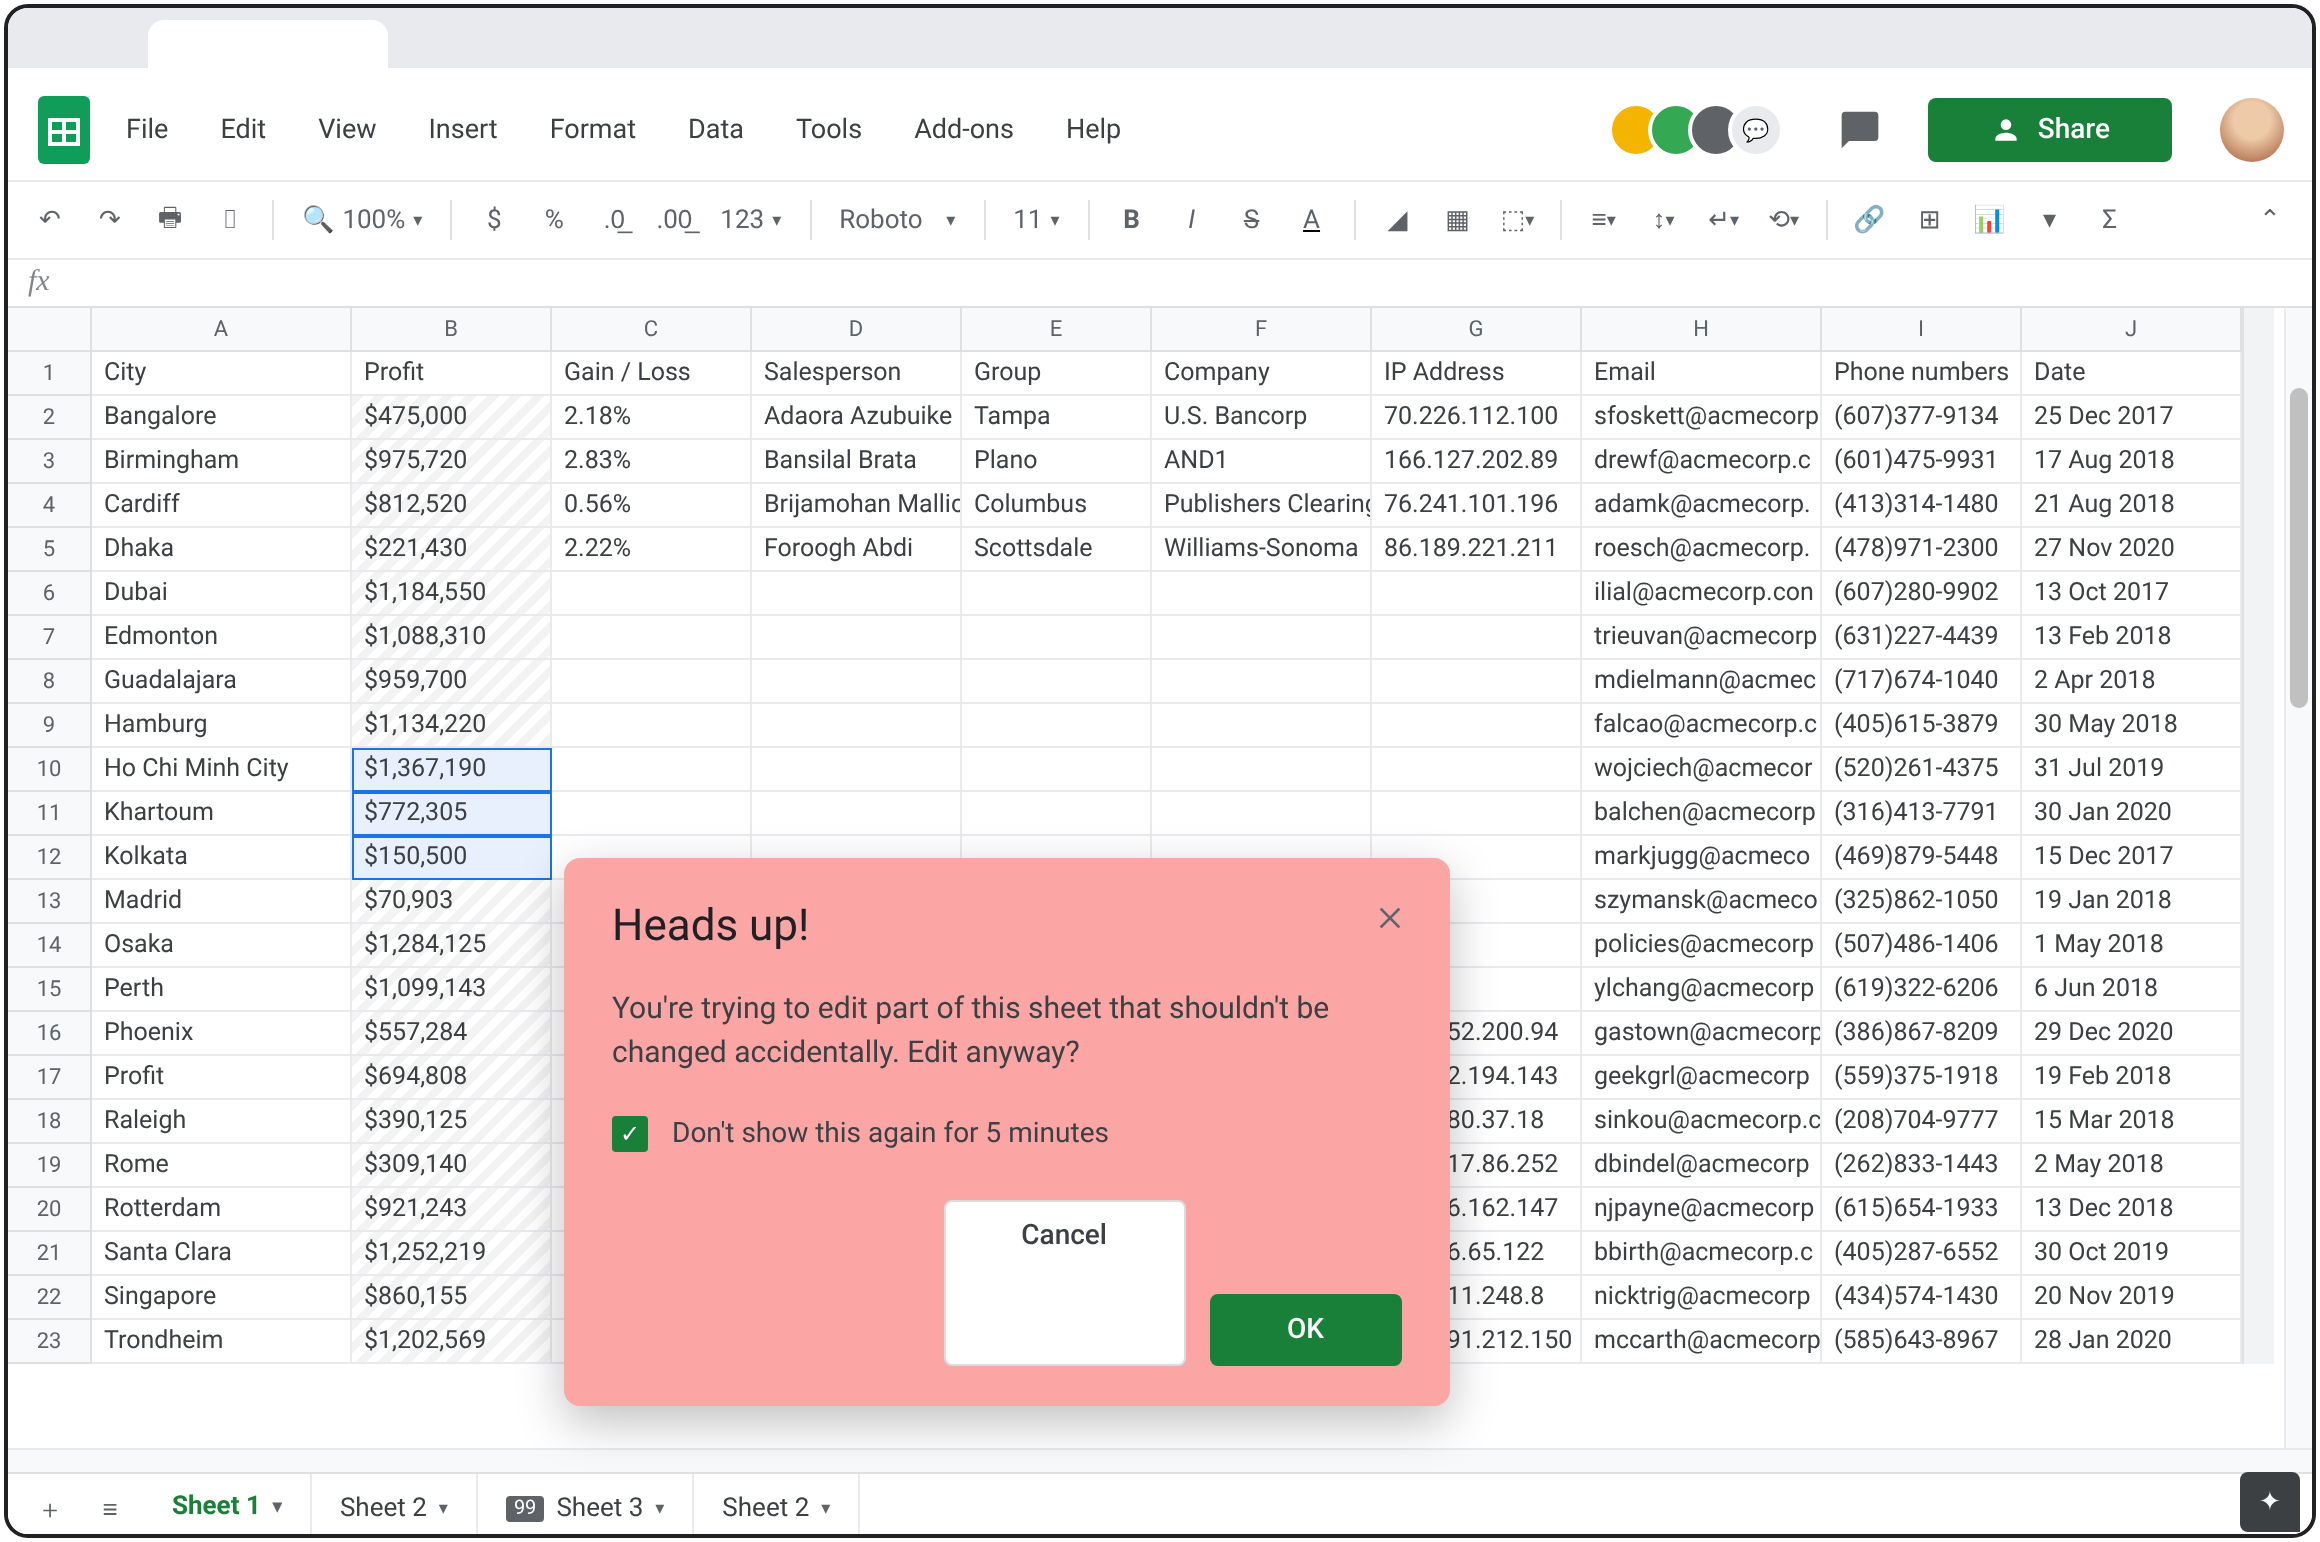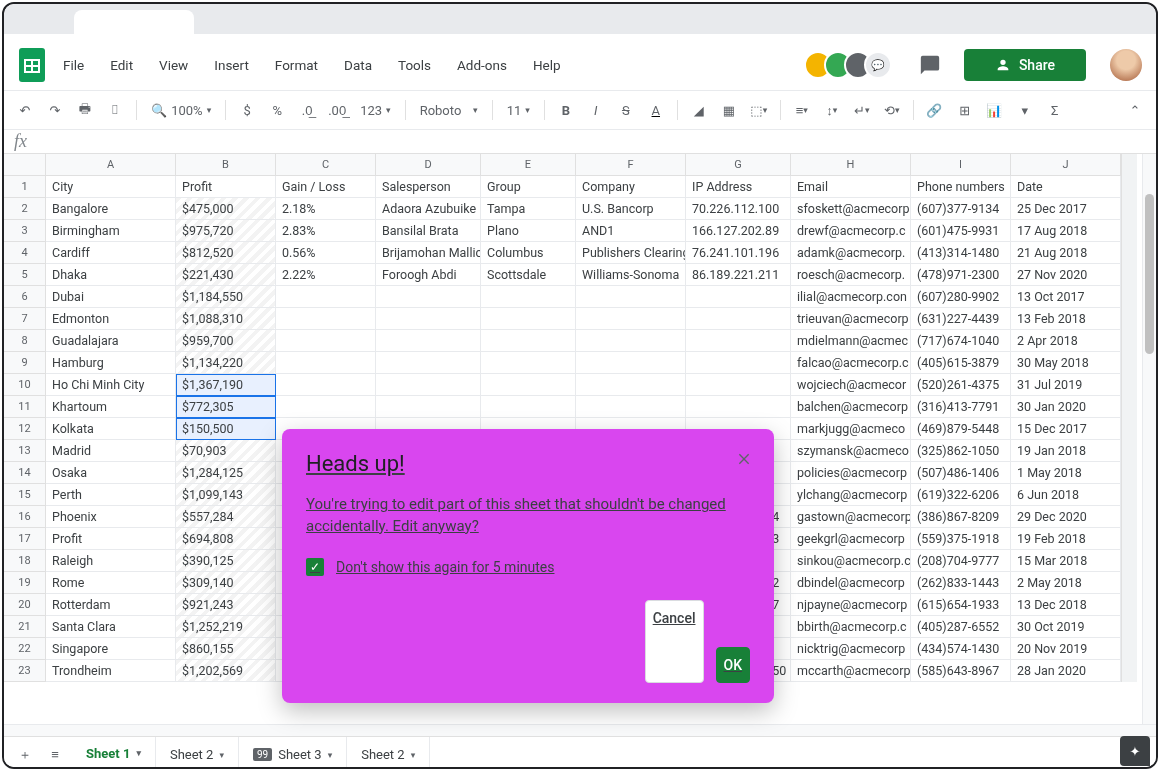--- a/index.html
+++ b/index.html
@@ -99,21 +99,21 @@
   }
   .tb-sep { width:1px;height:20px;background:#e0e0e0;margin:0 4px;}
   .tb-txt { padding:0 6px; display:flex;align-items:center;gap:4px;}
   .caret { font-size:9px;color:#5f6368; }
   .chev-ic { margin-left:auto; }
   
   .fxbar {
     height:24px;border-bottom:1px solid #e0e0e0;
     display:flex;align-items:center;
     padding-left:10px;
-    color:#80868b;font-style:italic;font-size:18px;
+    color:#80868b;font-style:italic;font-size:15px;
     font-family: Georgia, serif;
   }
   
   .grid-wrap {
     position:relative;
     height: 582px;
     overflow:hidden;
     background:#fff;
   }
   .grid {
@@ -148,27 +148,26 @@
     outline:1px solid #1a73e8;
     outline-offset:-1px;
   }
   .scrollgutter {
     background:#f1f3f4;border-left:1px solid #e0e0e0;
   }
   
   .dialog {
     position:absolute;
     left:278px; top:275px;
-    width:492px;
-    background:#d946ef;
+    width:443px;
+    background:#fca5a5;
     border-radius:8px;
     box-shadow:0 8px 24px rgba(0,0,0,.25);
     padding:22px 24px 20px 24px;
     z-index:50;
-    text-decoration:underline;
   }
   .dialog h2 {
     margin:0 0 18px 0;
     font-size:22px;
     font-weight:400;
     font-family:"Google Sans",Roboto,Arial,sans-serif;
     color:#202124;
   }
   .dialog p {
     margin:0 0 20px 0;
@@ -186,21 +185,21 @@
     font-size:14px;color:#3c4043;margin-bottom:24px;
   }
   .chk {
     width:18px;height:18px;background:#188038;border-radius:2px;
     display:flex;align-items:center;justify-content:center;color:#fff;font-size:12px;
   }
   .dialog-actions {
     display:flex;gap:12px;justify-content:flex-end;
   }
   .btn {
-    padding:9px 7px;border-radius:4px;font-size:14px;font-weight:500;
+    padding:9px 38px;border-radius:4px;font-size:14px;font-weight:500;
   }
   .btn-secondary { background:#fff;border:1px solid #dadce0;color:#3c4043;}
   .btn-primary { background:#188038;color:#fff;border:1px solid #188038;margin-top:47px;}
   
   .sheetbar {
     height:36px;border-top:1px solid #e0e0e0;
     display:flex;align-items:center;
     padding:0 8px;gap:4px;
     font-size:13px;color:#3c4043;
     background:#fff;

